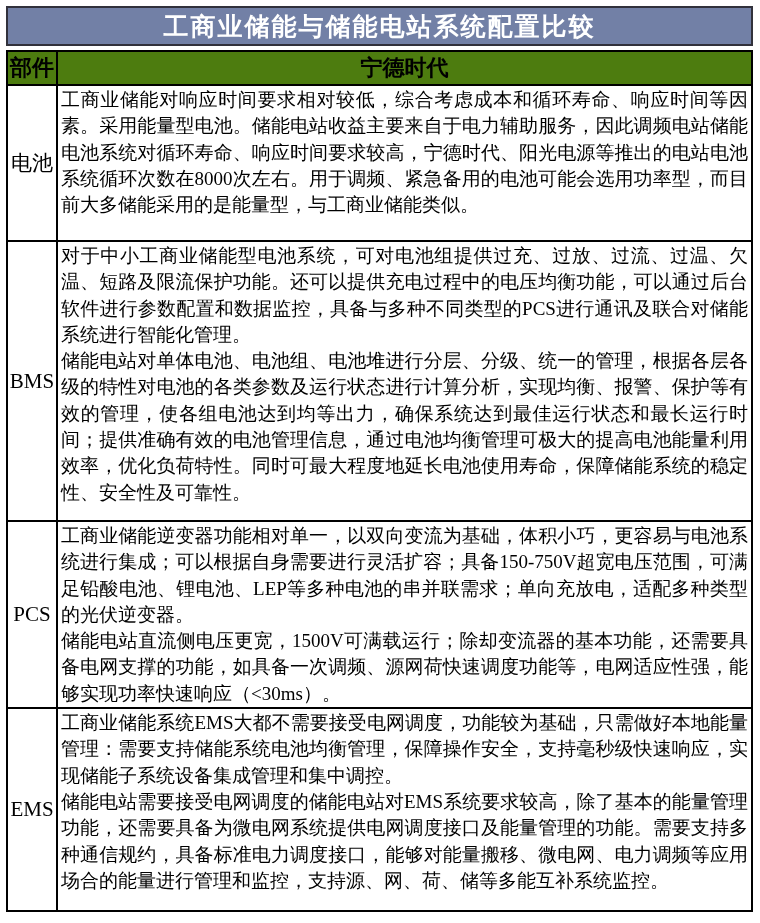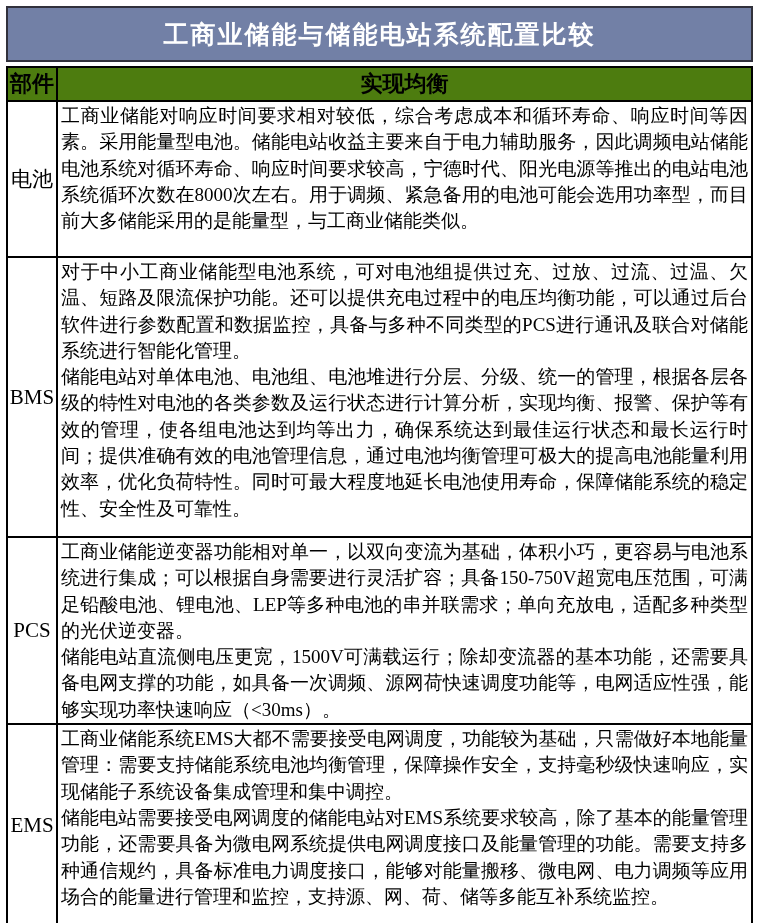--- a/index.html
+++ b/index.html
@@ -13,21 +13,21 @@
     height: 923px;
     box-sizing: border-box;
     padding: 6px 7px 5px 6px;
     background: #ffffff;
     overflow: hidden;
     color: #000000;
     font-family: "Liberation Serif", serif;
   }
   .title-bar {
     box-sizing: border-box;
-    height: 56px;
+    height: 40px;
     background: #7280A6;
     border: 2px solid #31313B;
     display: flex;
     align-items: center;
     justify-content: center;
     color: #ffffff;
     font-weight: bold;
     font-size: 25px;
     letter-spacing: 2px;
     font-family: "Liberation Sans", sans-serif;
@@ -79,21 +79,21 @@
 </style>
 </head>
 <body>
 
 <div class="page">
   <div class="title-bar">工商业储能与储能电站系统配置比较</div>
   <table class="cmp-table">
     <thead>
       <tr>
         <th class="col-comp">部件</th>
-        <th class="col-desc">实现均衡</th>
+        <th class="col-desc">宁德时代</th>
       </tr>
     </thead>
     <tbody id="table-body">
         <tr>
           <td class="comp-cell">电池</td>
           <td class="desc-cell">
             <div class="para">工商业储能对响应时间要求相对较低，综合考虑成本和循环寿命、响应时间等因素。采用能量型电池。储能电站收益主要来自于电力辅助服务，因此调频电站储能电池系统对循环寿命、响应时间要求较高，宁德时代、阳光电源等推出的电站电池系统循环次数在8000次左右。用于调频、紧急备用的电池可能会选用功率型，而目前大多储能采用的是能量型，与工商业储能类似。</div>
           </td>
         </tr>
         <tr>

